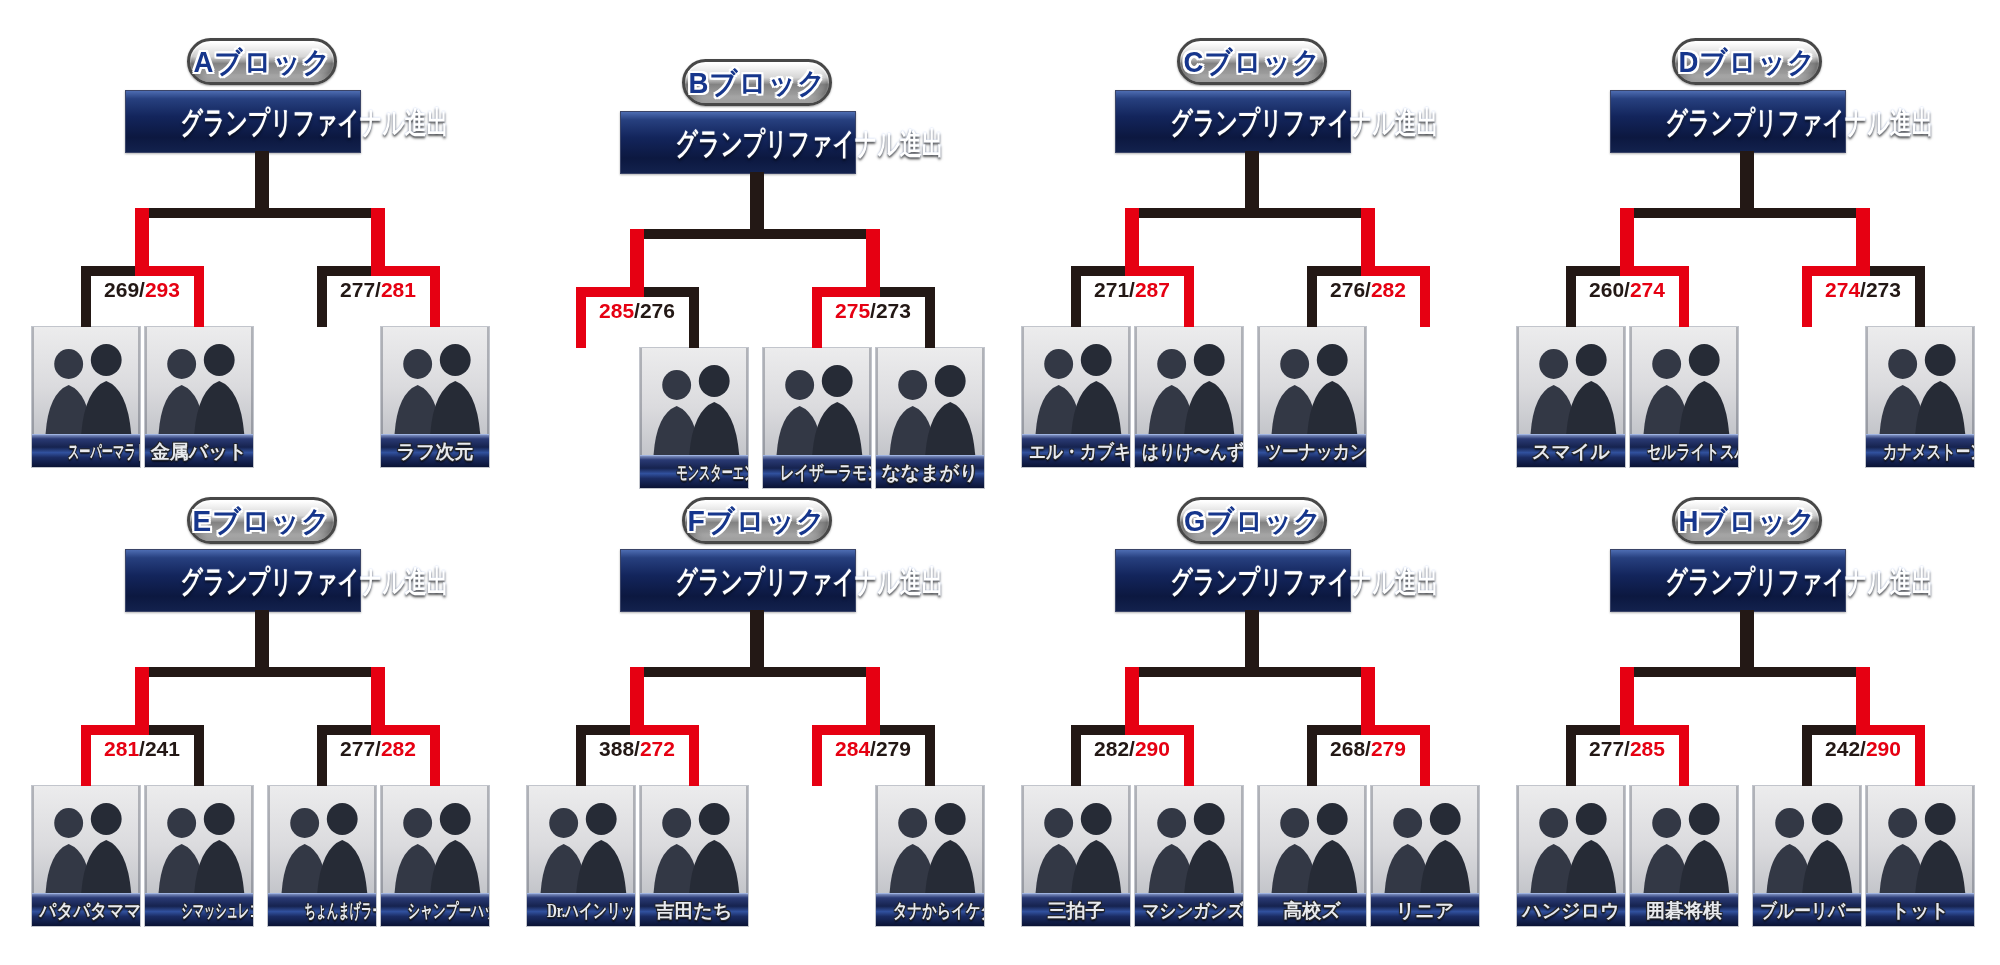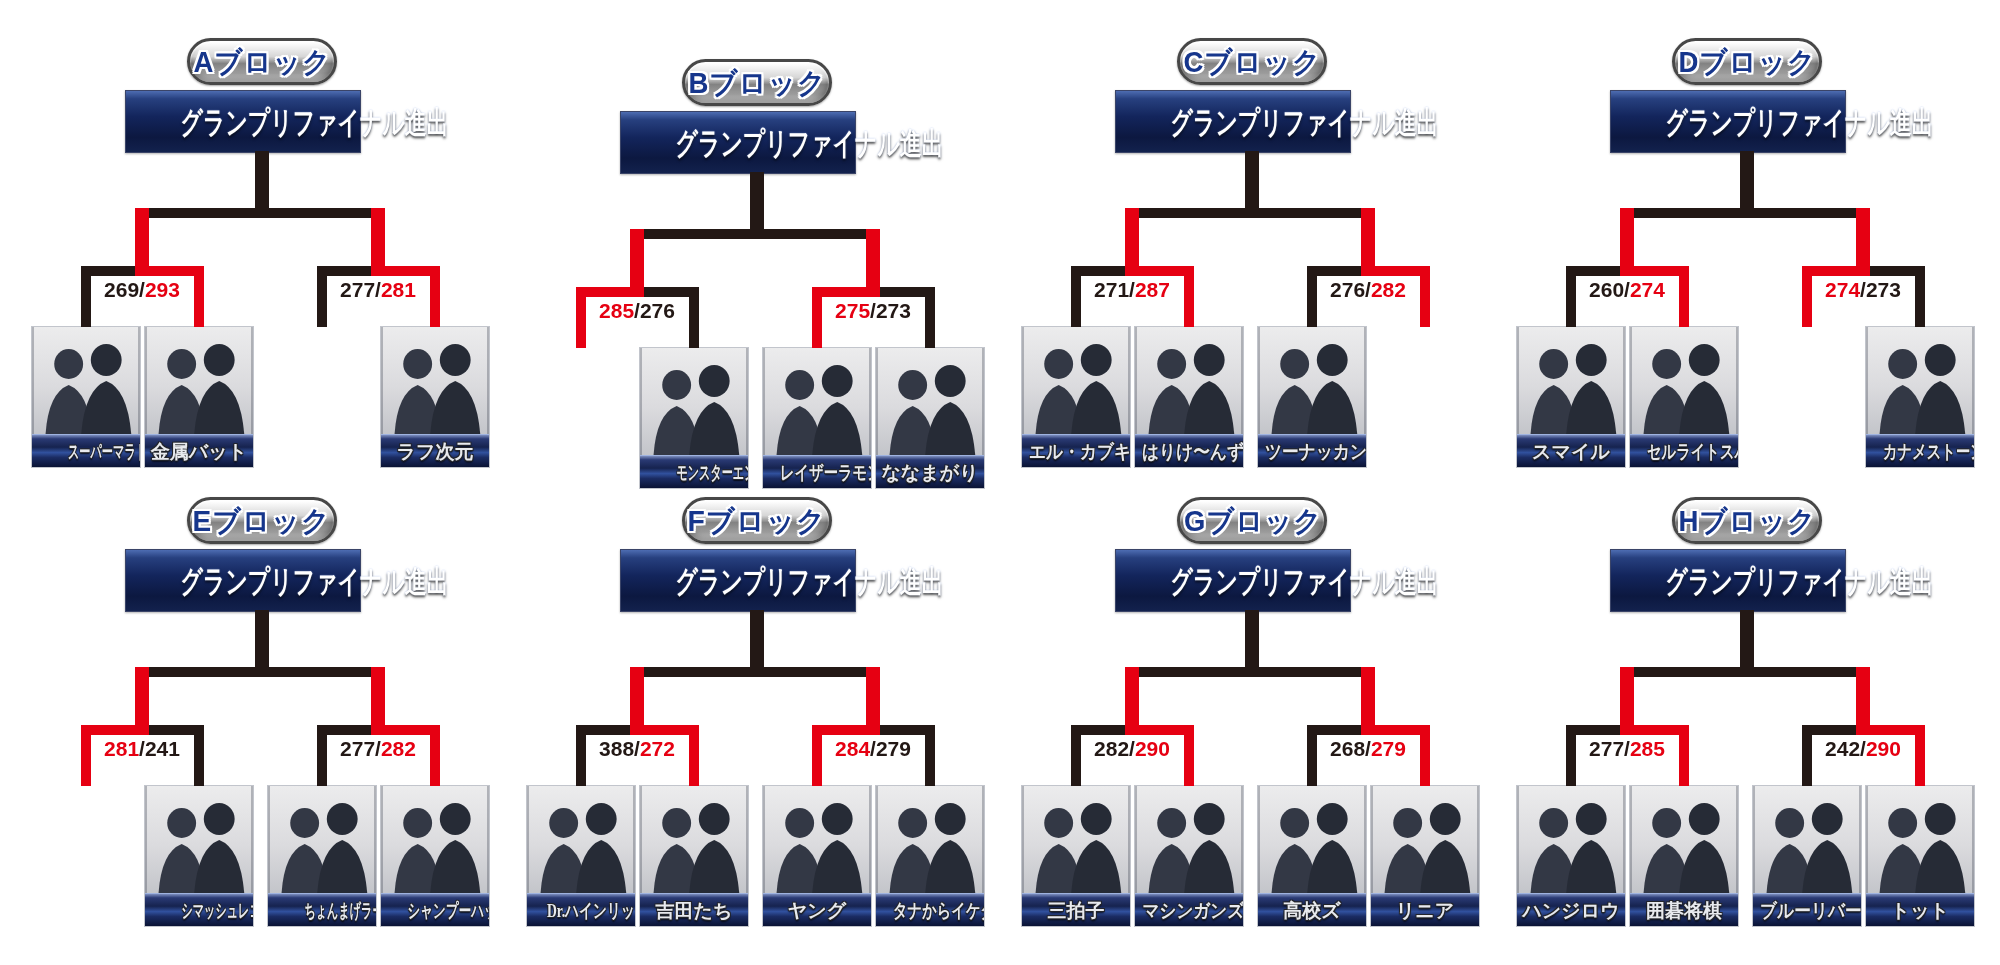--- a/index.html
+++ b/index.html
@@ -400,20 +400,35 @@
 
     <div class="match m1 winner-right">
       <div class="line leg-h left"></div>
       <div class="line leg-h right"></div>
       <div class="line leg-v left"></div>
       <div class="line leg-v right"></div>
       <div class="line stem"></div>
       <div class="score"><span class="s-left">277</span><span class="s-sep">/</span><span class="s-right">282</span></div>
     </div>
 
+    <div class="card c0">
+      <div class="photo">
+        <svg class="duo" viewBox="0 0 108 107" preserveAspectRatio="none">
+            <g fill="#333845">
+              <circle cx="36" cy="37" r="15"></circle>
+              <path d="M12 107 Q15 66 36 58 Q57 66 60 107 Z"></path>
+            </g>
+            <g fill="#262b36">
+              <circle cx="75" cy="33" r="16"></circle>
+              <path d="M49 107 Q53 62 75 54 Q97 62 101 107 Z"></path>
+            </g>
+          </svg>
+      </div>
+      <div class="plate"><span class="plate-text fit" style="transform: scaleX(0.872);">パタパタママ</span></div>
+    </div>
     <div class="card c1">
       <div class="photo">
         <svg class="duo" viewBox="0 0 108 107" preserveAspectRatio="none">
             <g fill="#333845">
               <circle cx="36" cy="37" r="15"></circle>
               <path d="M12 107 Q15 66 36 58 Q57 66 60 107 Z"></path>
             </g>
             <g fill="#262b36">
               <circle cx="75" cy="33" r="16"></circle>
               <path d="M49 107 Q53 62 75 54 Q97 62 101 107 Z"></path>
@@ -505,35 +520,20 @@
               <path d="M12 107 Q15 66 36 58 Q57 66 60 107 Z"></path>
             </g>
             <g fill="#262b36">
               <circle cx="75" cy="33" r="16"></circle>
               <path d="M49 107 Q53 62 75 54 Q97 62 101 107 Z"></path>
             </g>
           </svg>
       </div>
       <div class="plate"><span class="plate-text fit">吉田たち</span></div>
     </div>
-    <div class="card c2">
-      <div class="photo">
-        <svg class="duo" viewBox="0 0 108 107" preserveAspectRatio="none">
-            <g fill="#333845">
-              <circle cx="36" cy="37" r="15"></circle>
-              <path d="M12 107 Q15 66 36 58 Q57 66 60 107 Z"></path>
-            </g>
-            <g fill="#262b36">
-              <circle cx="75" cy="33" r="16"></circle>
-              <path d="M49 107 Q53 62 75 54 Q97 62 101 107 Z"></path>
-            </g>
-          </svg>
-      </div>
-      <div class="plate"><span class="plate-text fit">ヤング</span></div>
-    </div>
     <div class="card c3">
       <div class="photo">
         <svg class="duo" viewBox="0 0 108 107" preserveAspectRatio="none">
             <g fill="#333845">
               <circle cx="36" cy="37" r="15"></circle>
               <path d="M12 107 Q15 66 36 58 Q57 66 60 107 Z"></path>
             </g>
             <g fill="#262b36">
               <circle cx="75" cy="33" r="16"></circle>
               <path d="M49 107 Q53 62 75 54 Q97 62 101 107 Z"></path>

